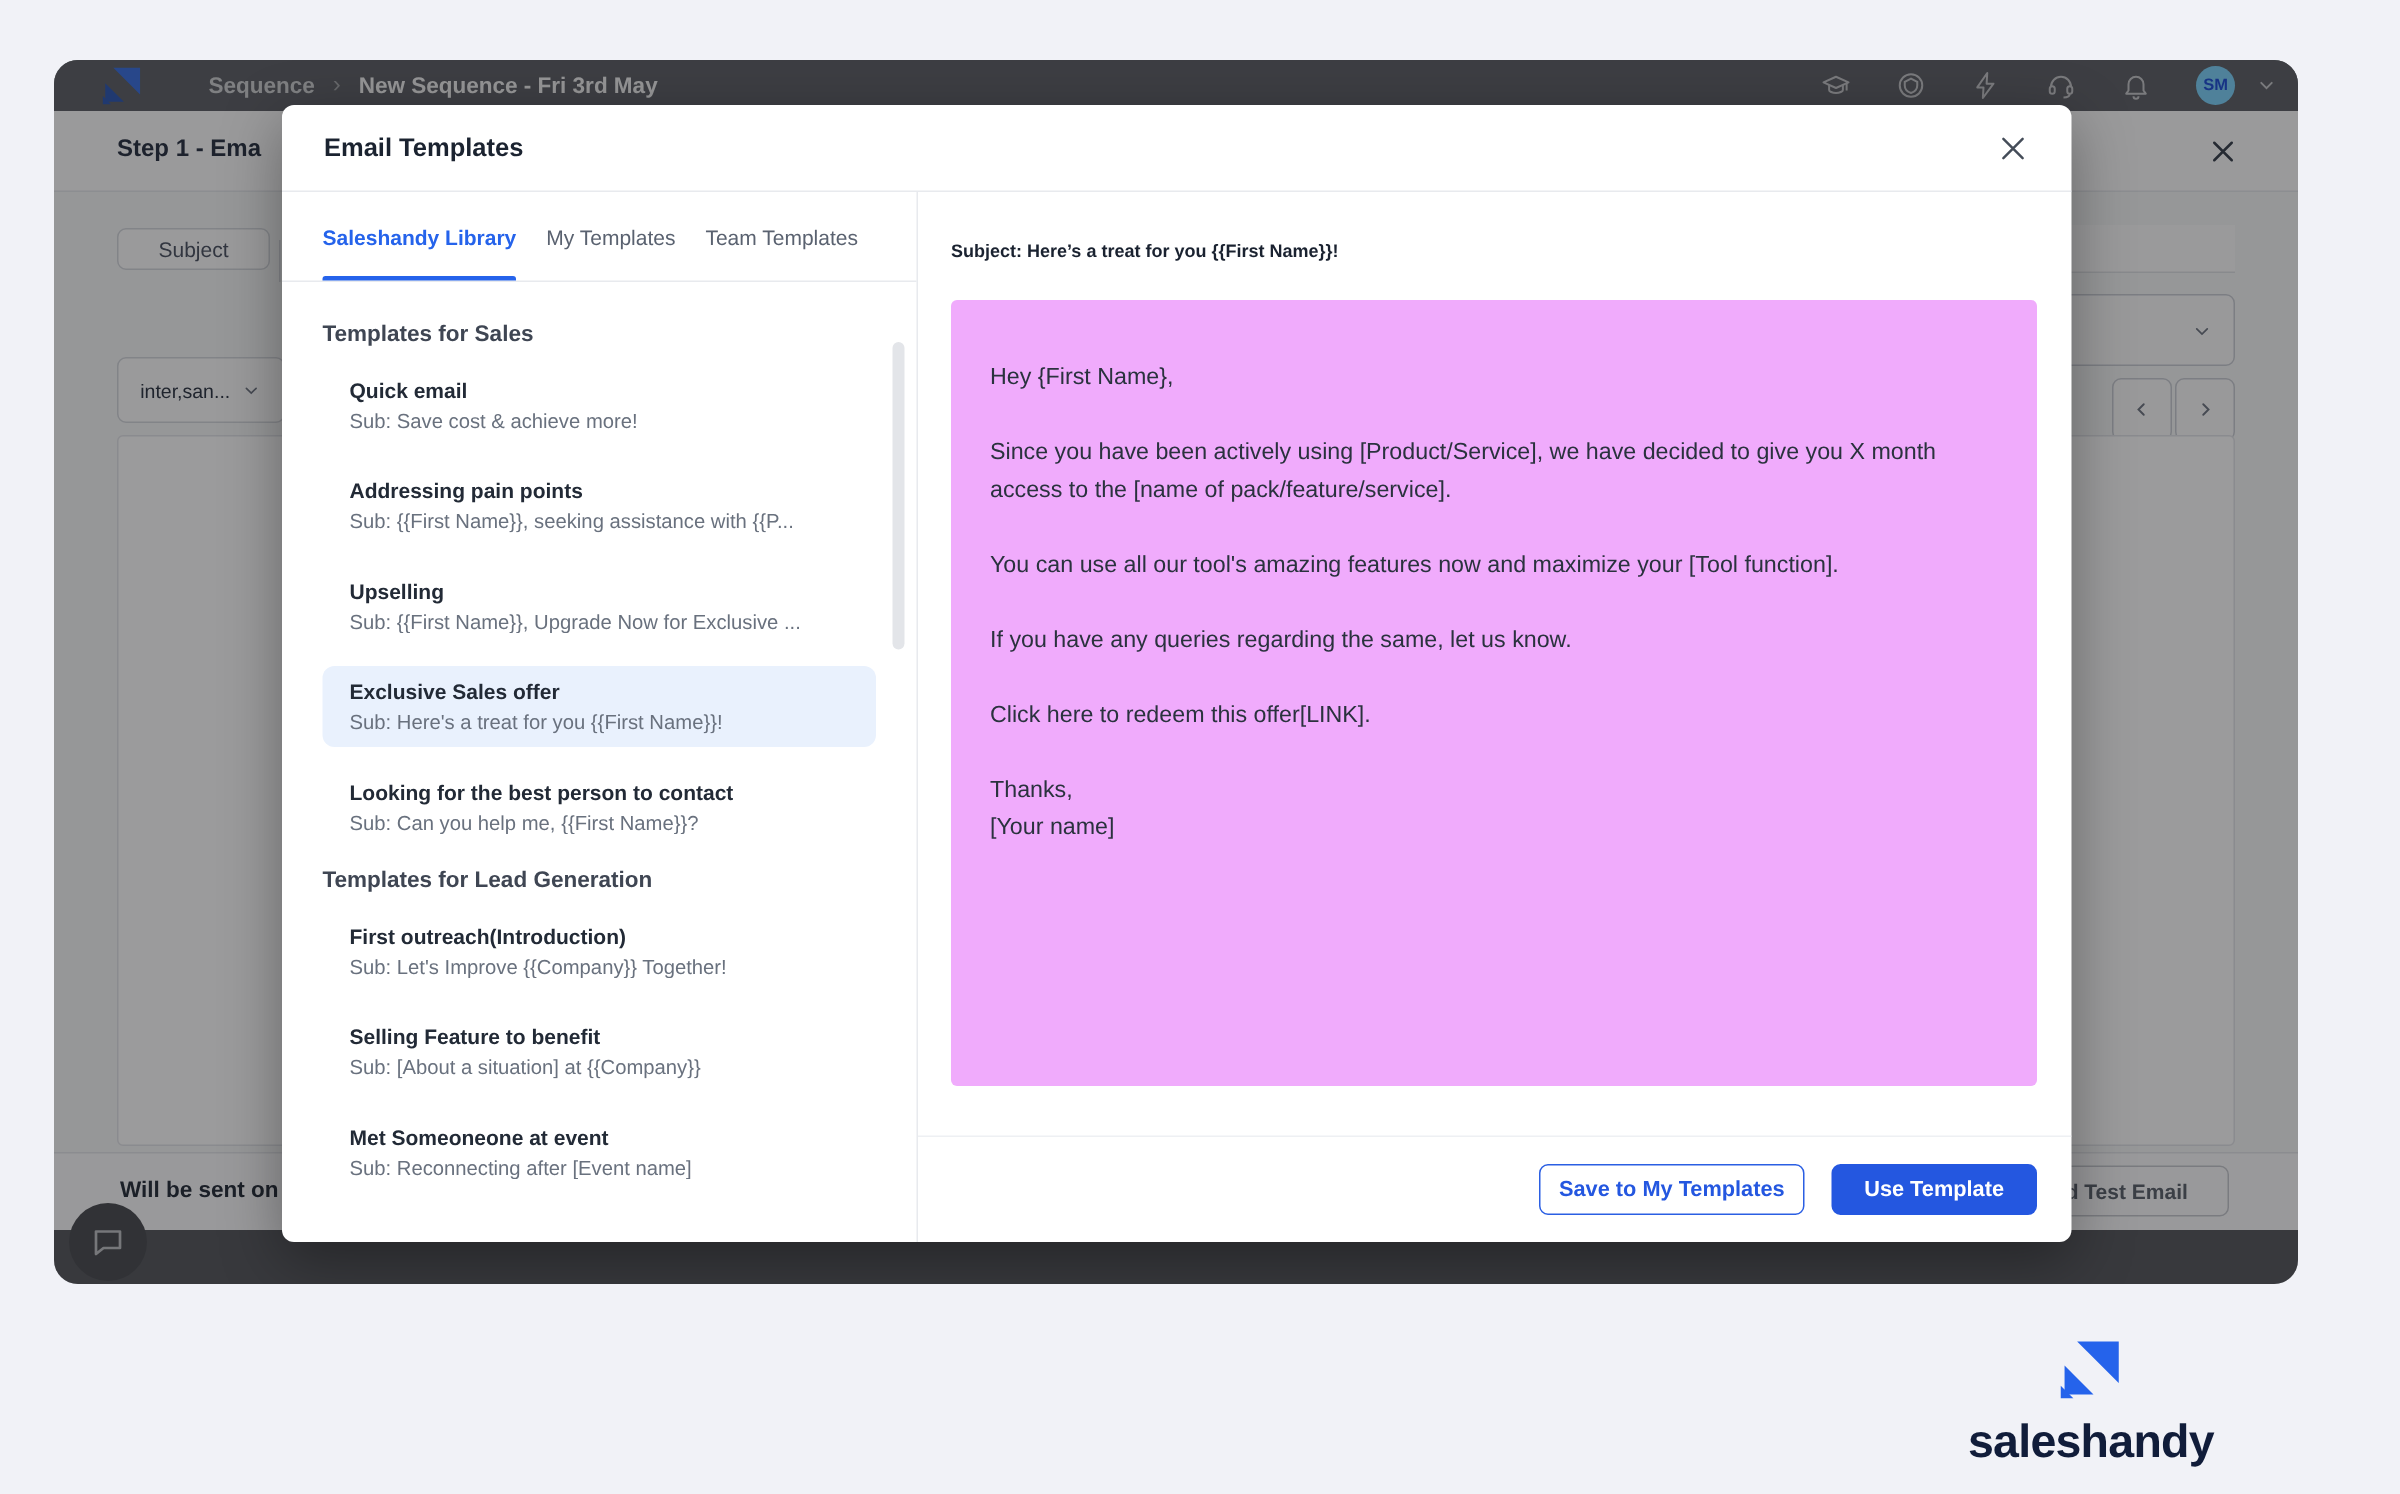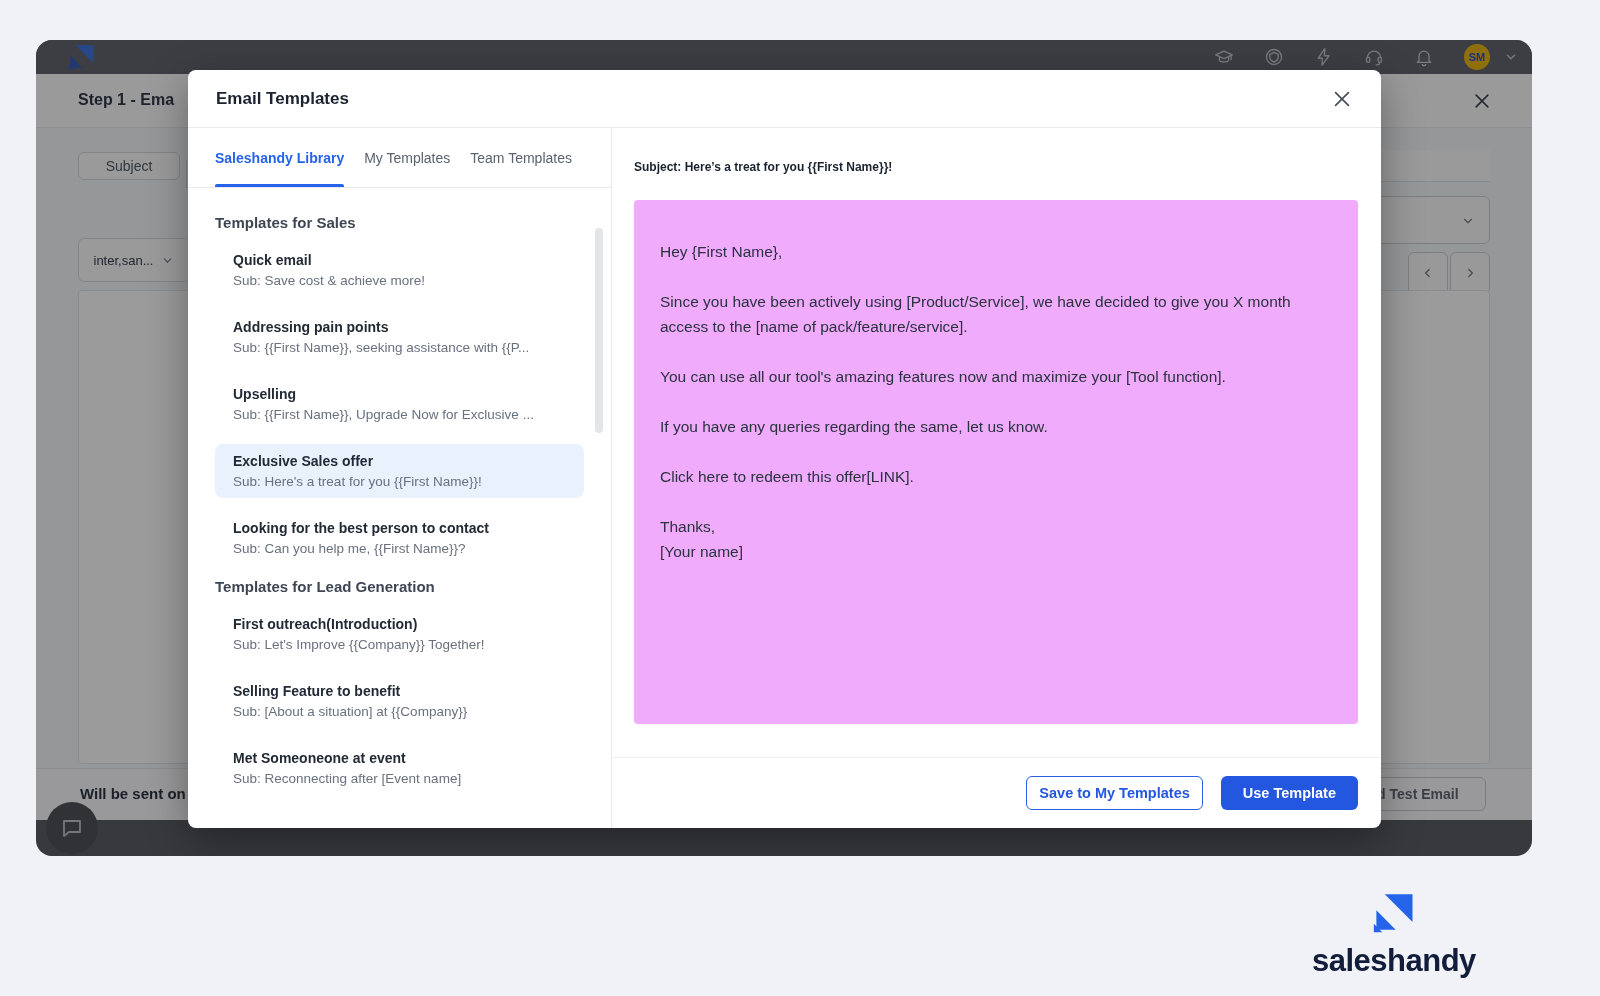--- a/index.html
+++ b/index.html
@@ -25,21 +25,21 @@
   }
   .topbar-logo { position: absolute; left: 32px; top: 3px; width: 27px; height: 27px; }
   .breadcrumb { position: absolute; left: 103px; top: 0; height: 34px; display: flex; align-items: center; gap: 12px; }
   .crumb-root { font-size: 15px; font-weight: 700; color: #cfd0d3; }
   .crumb-sep  { font-size: 16px; color: #a4a6aa; }
   .crumb-current { font-size: 15px; font-weight: 700; color: #f4f4f5; }
   .topbar-right { position: absolute; right: 14px; top: 0; height: 34px; display: flex; align-items: center; gap: 30px; }
   .tb-icon { width: 20px; height: 20px; color: #c6c7ca; display: block; }
   .avatar {
     width: 26px; height: 26px; border-radius: 50%;
-    background: #eab308; color: #1d4ed8; font-size: 11px; font-weight: 700;
+    background: #7dd3fc; color: #1d4ed8; font-size: 11px; font-weight: 700;
     display: flex; align-items: center; justify-content: center;
   }
   .tb-chev { width: 14px; height: 14px; color: #c6c7ca; margin-left: -16px; }
 
   
   .page { position: absolute; left: 0; top: 34px; width: 1496px; height: 746px; background: #f7f8f9; z-index: 1; }
   .page-header {
     position: absolute; left: 0; top: 0; width: 1496px; height: 54px;
     background: #fdfdfe; border-bottom: 1px solid #e6e8ec;
   }
@@ -163,20 +163,25 @@
 <body>
 
 <div class="app-window">
 
   <div class="topbar">
     <svg class="topbar-logo" viewBox="0 0 100 100">
       <polygon points="28,8 94,8 94,74" fill="#3a6fe0"></polygon>
       <polygon points="8,46 54,92 8,92" fill="#2c57b4"></polygon>
       <polygon points="2,78 22,98 2,98" fill="#2c57b4"></polygon>
     </svg>
+    <div class="breadcrumb">
+      <span class="crumb-root">Sequence</span>
+      <span class="crumb-sep">›</span>
+      <span class="crumb-current">New Sequence - Fri 3rd May</span>
+    </div>
     <div class="topbar-right">
       <svg class="tb-icon" viewBox="0 0 24 24" fill="none" stroke="currentColor" stroke-width="1.6" stroke-linejoin="round">
           <path d="M12 5 2 9.5 12 14l10-4.5L12 5z"></path>
           <path d="M6.5 11.5v4c0 1.2 2.5 2.5 5.5 2.5s5.5-1.3 5.5-2.5v-4"></path>
           <path d="M20.5 10v6"></path>
         </svg>
       <svg class="tb-icon" viewBox="0 0 24 24" fill="none" stroke="currentColor" stroke-width="1.6">
           <circle cx="12" cy="12" r="9"></circle>
           <path d="M12 6.5 7 9v3c0 3 2.2 5 5 6 2.8-1 5-3 5-6V9l-5-2.5z"></path>
         </svg>

